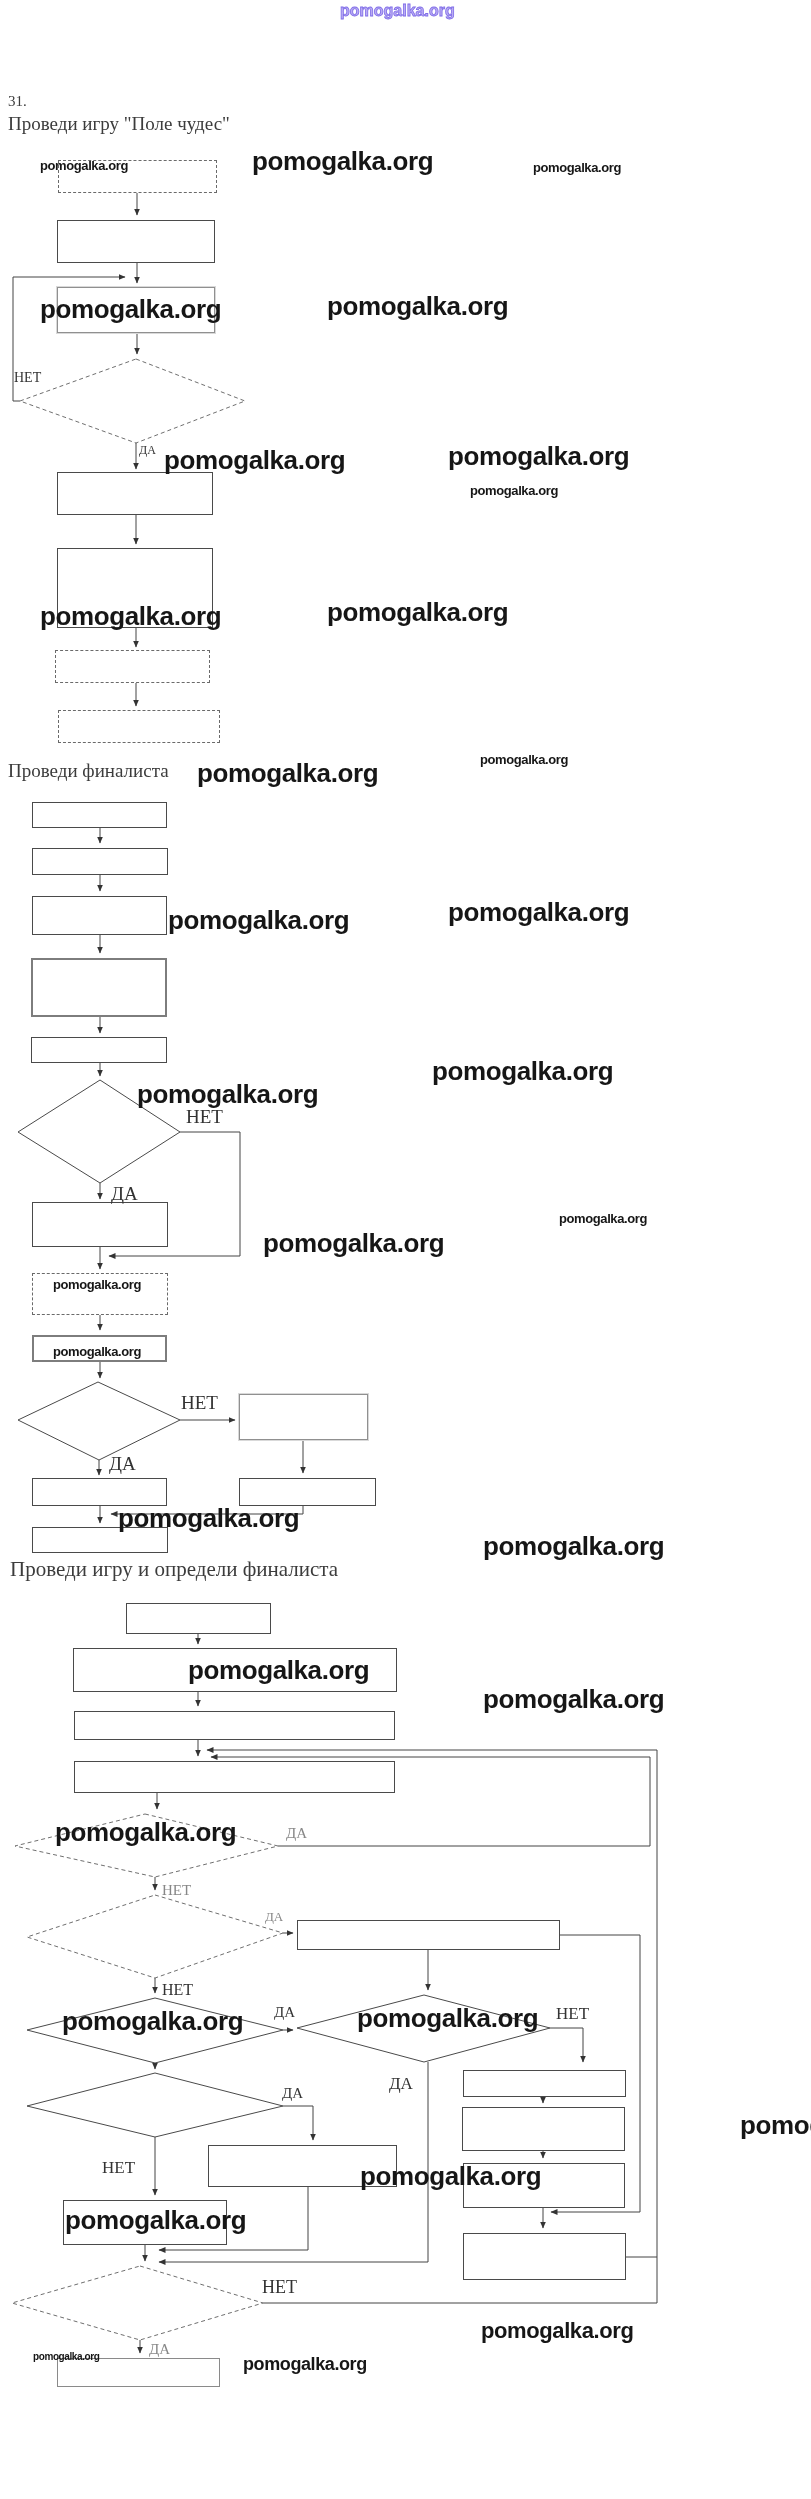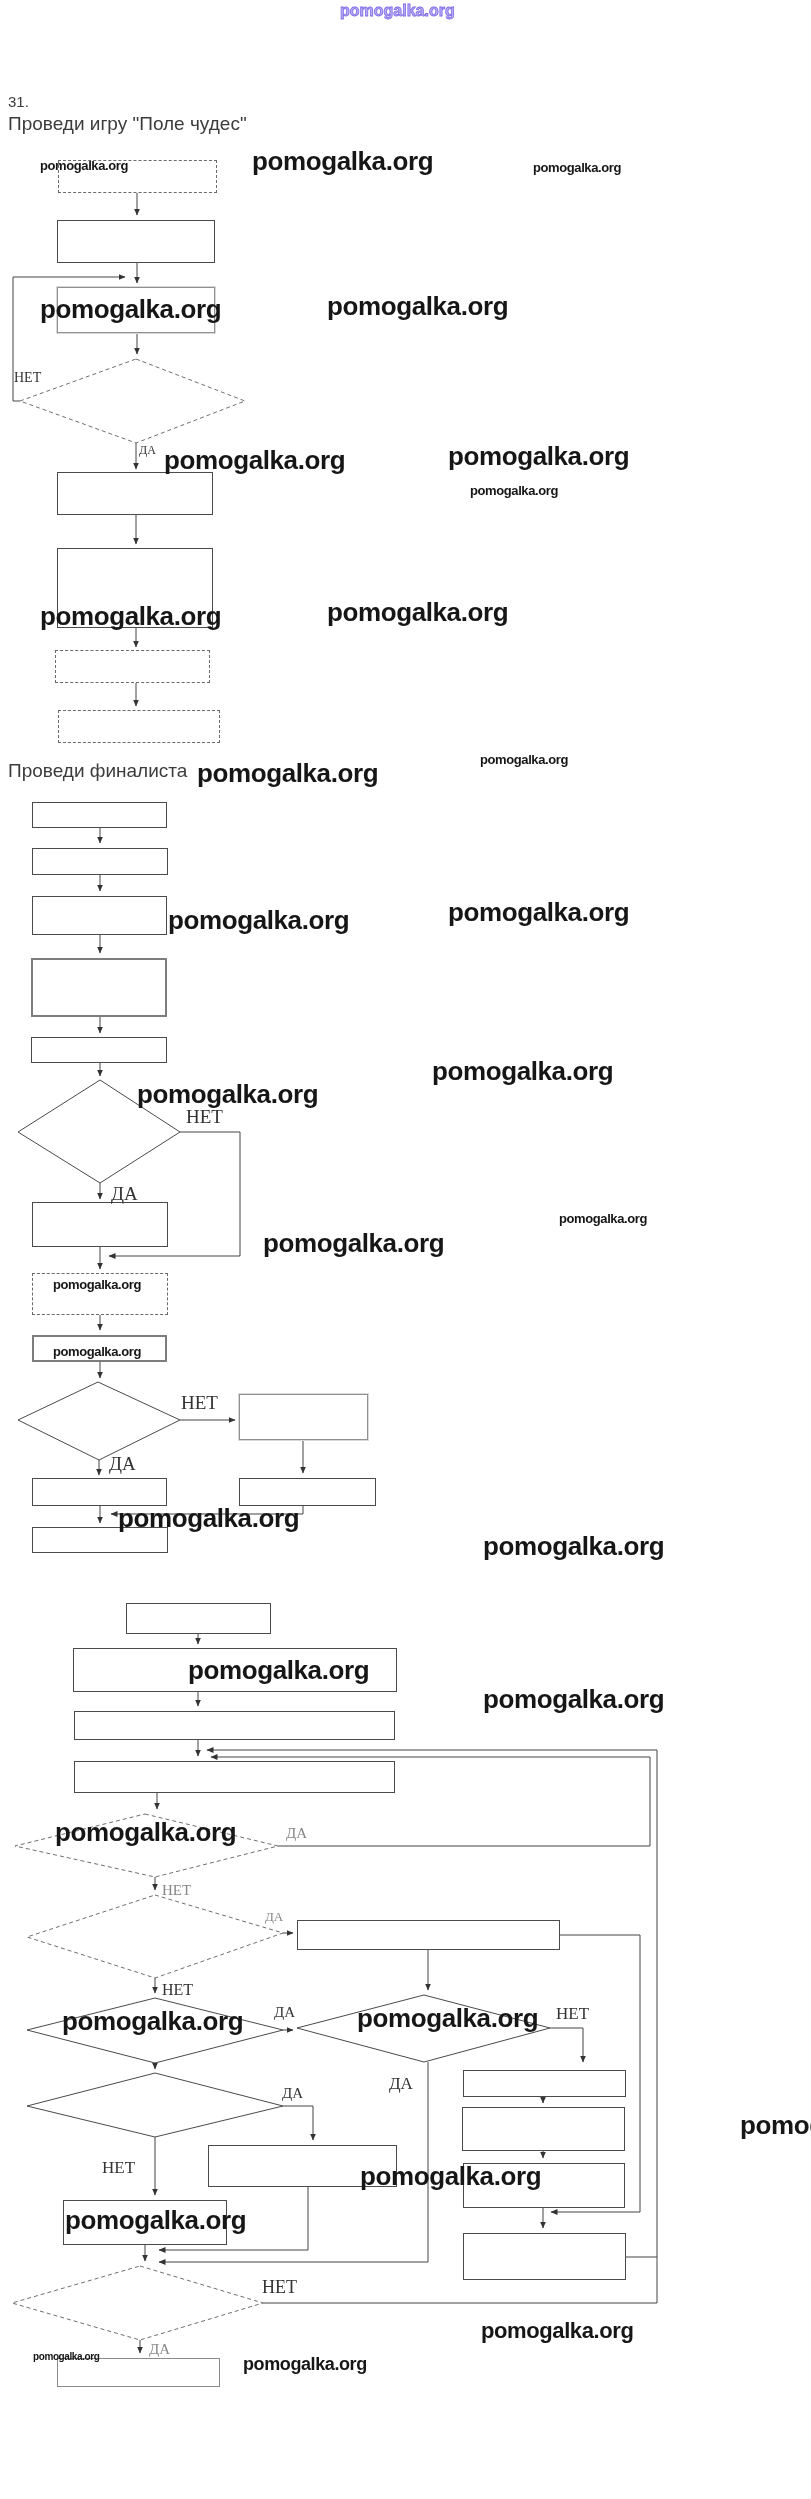--- a/index.html
+++ b/index.html
@@ -10,21 +10,21 @@
   .box.dashed{border:1px dashed #6a6a6a;}
   .box.light{border:1px solid #909090;box-shadow:0 0 0 1px #d9d9d9;}
   .box.thick{border:2px solid #7d7d7d;}
   .box.thin{border:1px solid #8a8a8a;}
   .wm{position:absolute;z-index:3;font-weight:600;color:#161616;white-space:nowrap;letter-spacing:-0.4px;}
   .wm-lg{font-size:26px;}
   .wm-md{font-size:18px;}
   .wm-sm{font-size:13px;}
   .wm-xs{font-size:10px;}
   .wm-purple{font-size:16px;font-weight:700;color:#b9abf3;-webkit-text-stroke:0.8px #7f6ce8;letter-spacing:0;}
-  .ttl{position:absolute;z-index:3;font-family:Liberation Sans, sans-serif;color:#3c3c3c;white-space:nowrap;}
+  .ttl{position:absolute;z-index:3;font-family:Liberation Serif, serif;color:#3c3c3c;white-space:nowrap;}
   .lbl{position:absolute;z-index:3;font-family:"Liberation Serif","DejaVu Serif",serif;color:#333;white-space:nowrap;}
   .faded{color:#878787;}
   svg .ln{stroke:#444;stroke-width:1;fill:none;}
   svg .dia{fill:#fff;stroke:#4a4a4a;stroke-width:1;}
   svg .dia.dash{stroke:#6f6f6f;stroke-dasharray:4 3;}
 </style>
 </head>
 <body>
 
 <div id="page">
@@ -99,20 +99,21 @@
       <path class="ln" d="M543,2151 V2158" marker-end="url(#ah)"></path>
       <path class="ln" d="M543,2208 V2228" marker-end="url(#ah)"></path>
       <path class="ln" d="M560,1935 H640 V2212 H551" marker-end="url(#ah)"></path>
       <path class="ln" d="M626,2257 H657"></path>
     </g>
   </svg>
 
   <div class="ttl" style="left:8px;top:93px;font-size:15px;">31.</div>
   <div class="ttl" style="left:8px;top:113px;font-size:19px;">Проведи игру "Поле чудес"</div>
   <div class="ttl" style="left:8px;top:760px;font-size:19px;">Проведи финалиста</div>
+  <div class="ttl" style="left:10px;top:1557px;font-size:21px;">Проведи игру и определи финалиста</div>
 
   <div class="box dashed" style="left:58px;top:160px;width:159px;height:33px;"></div>
   <div class="box" style="left:57px;top:220px;width:158px;height:43px;"></div>
   <div class="box light" style="left:57px;top:287px;width:158px;height:46px;"></div>
   <div class="box" style="left:57px;top:472px;width:156px;height:43px;"></div>
   <div class="box" style="left:57px;top:548px;width:156px;height:80px;"></div>
   <div class="box dashed" style="left:55px;top:650px;width:155px;height:33px;"></div>
   <div class="box dashed" style="left:58px;top:710px;width:162px;height:33px;"></div>
 
   <div class="box" style="left:32px;top:802px;width:135px;height:26px;"></div>

